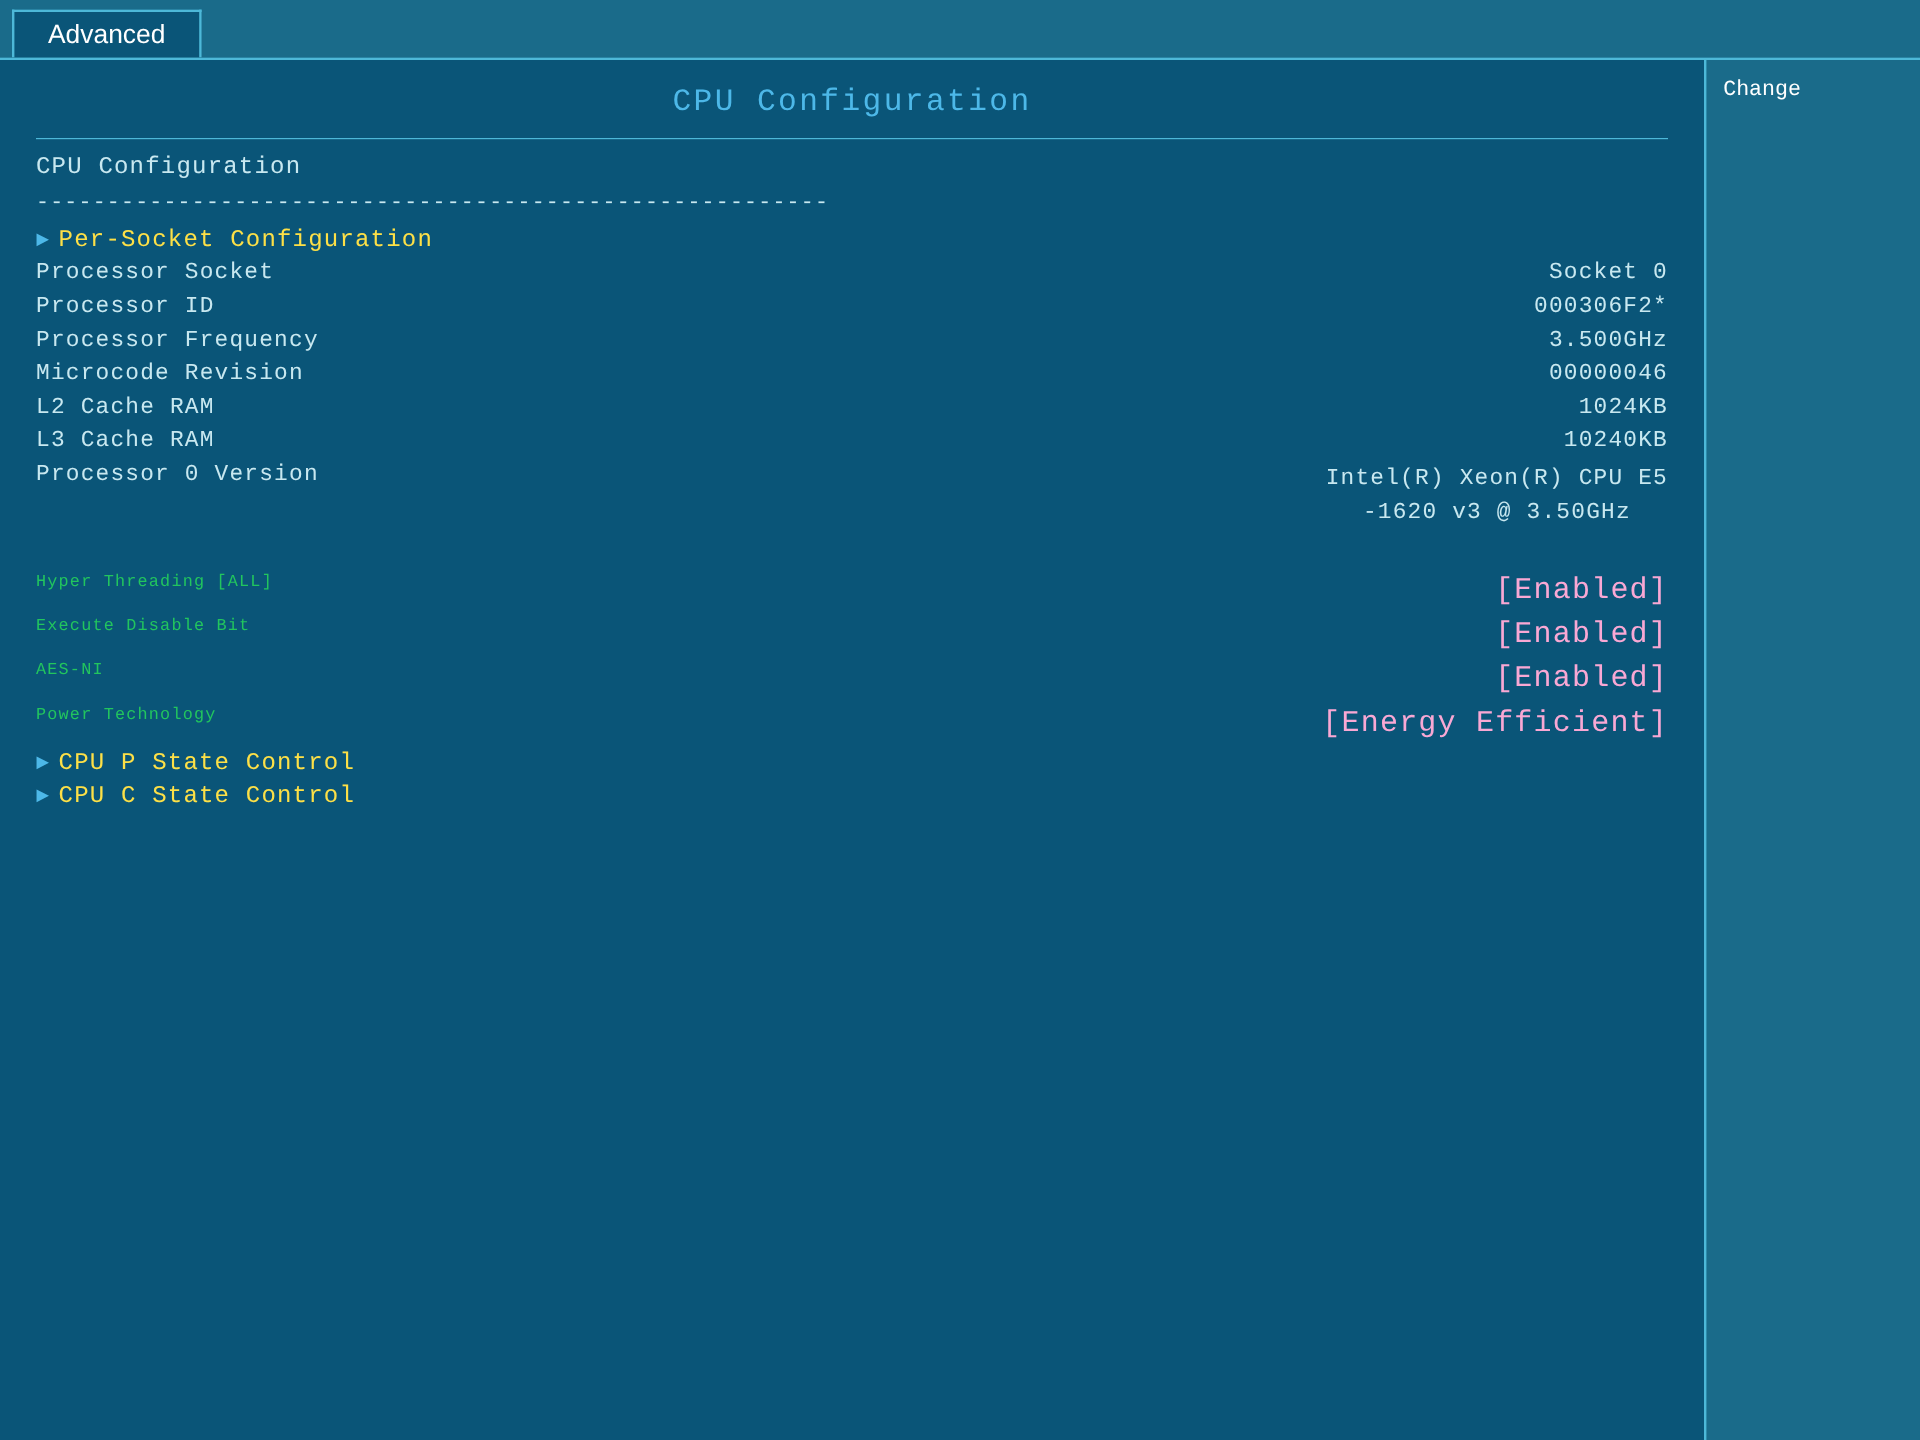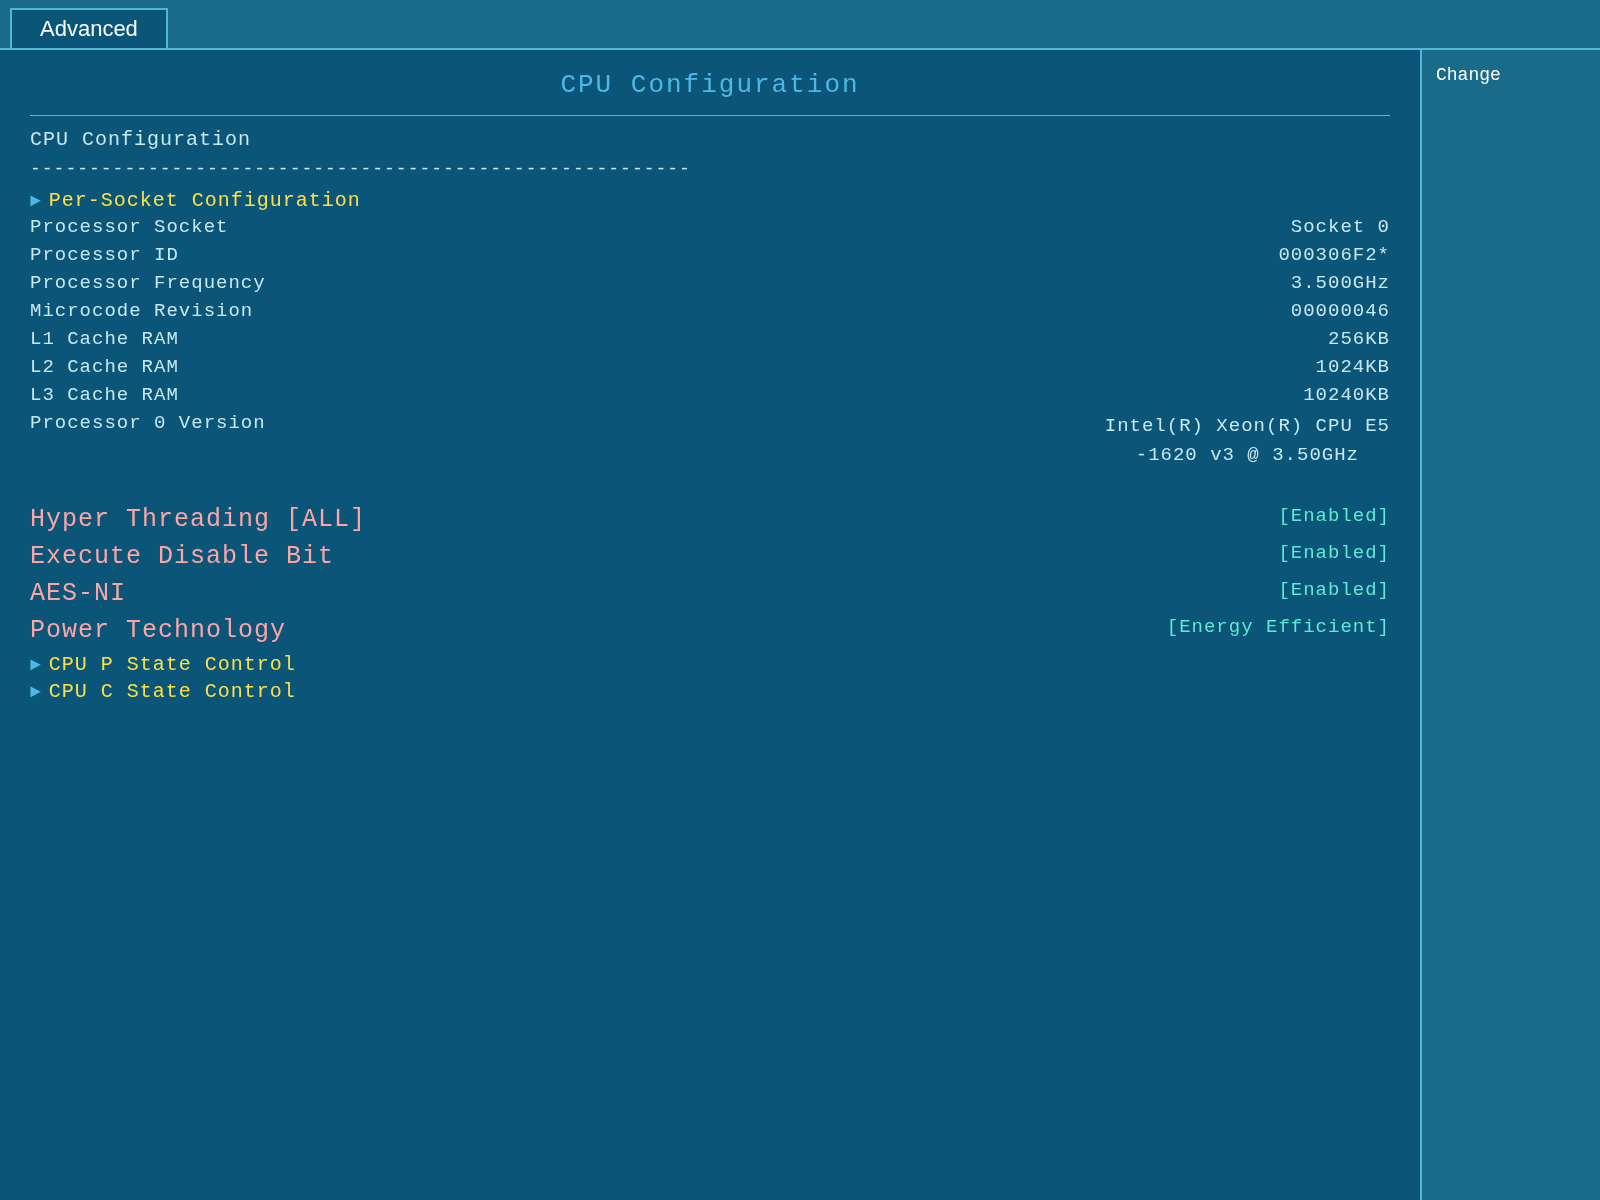--- a/index.html
+++ b/index.html
@@ -147,30 +147,30 @@
       height: 30px;
     }
 
     .option-item {
       display: flex;
       justify-content: space-between;
       margin-bottom: 8px;
     }
 
     .option-key {
-      color: #fca5a5;
+      color: #22c55e;
+      font-size: 14px;
+      font-family: 'Courier New', Courier, monospace;
+      min-width: 340px;
+      letter-spacing: 1px;
+    }
+
+    .option-value {
+      color: #f9a8d4;
       font-size: 25px;
-      font-family: 'Courier New', Courier, monospace;
-      min-width: 340px;
-      letter-spacing: 1px;
-    }
-
-    .option-value {
-      color: #5eead4;
-      font-size: 19px;
       font-family: 'Courier New', Courier, monospace;
       letter-spacing: 1px;
     }
 
     .dash-line {
       color: #c8e8f0;
       font-size: 18px;
       letter-spacing: 1px;
       margin-bottom: 10px;
       font-family: 'Courier New', Courier, monospace;
@@ -209,24 +209,20 @@
     </div>
     <div class="config-row">
       <span class="config-key">Processor Frequency</span>
       <span class="config-value">3.500GHz</span>
     </div>
     <div class="config-row">
       <span class="config-key">Microcode Revision</span>
       <span class="config-value">00000046</span>
     </div>
     <div class="config-row">
-      <span class="config-key">L1 Cache RAM</span>
-      <span class="config-value">256KB</span>
-    </div>
-    <div class="config-row">
       <span class="config-key">L2 Cache RAM</span>
       <span class="config-value">1024KB</span>
     </div>
     <div class="config-row">
       <span class="config-key">L3 Cache RAM</span>
       <span class="config-value">10240KB</span>
     </div>
     <div class="config-row">
       <span class="config-key">Processor 0 Version</span>
       <span class="config-value multiline">Intel(R) Xeon(R) CPU E5<br>-1620 v3 @ 3.50GHz</span>

